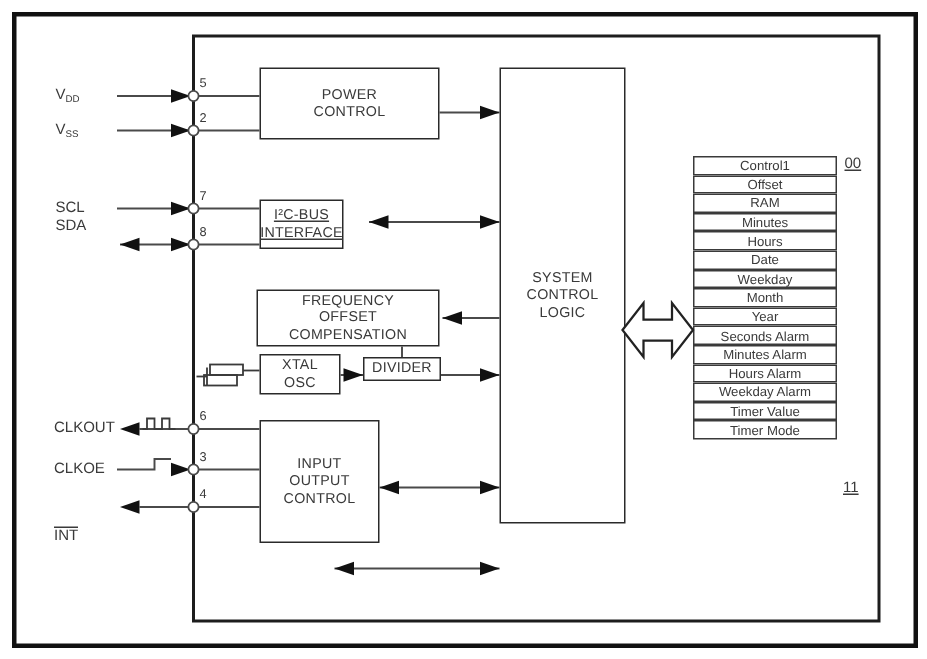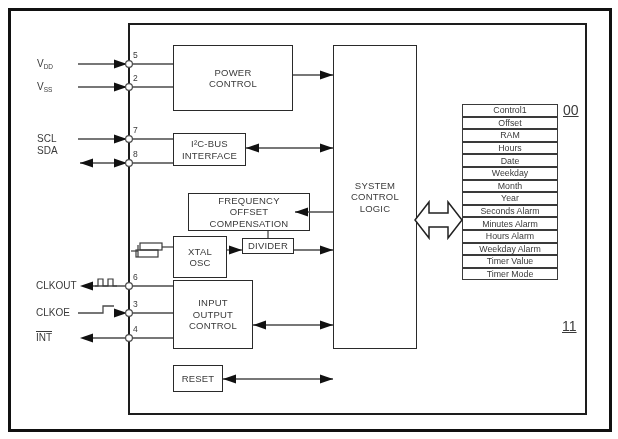--- a/index.html
+++ b/index.html
@@ -14,49 +14,49 @@
   .chip{
     position:absolute;left:128px;top:23px;width:459px;height:392px;
     border:2px solid #1d1d1d;box-sizing:border-box;background:#fff;
   }
   .block{
     position:absolute;border:1.5px solid #2a2a2a;box-sizing:border-box;background:#fff;
     display:flex;align-items:center;justify-content:center;text-align:center;
     font-size:9.5px;line-height:11.5px;letter-spacing:.2px;color:#3a3a3a;
     white-space:pre-line;
   }
-  .b-power  {left:173px;top:45px; width:120px;height:66px;}
-  .b-i2c    {left:173px;top:133px;width:73px; height:33px;}
-  .b-foc    {left:188px;top:193px;width:122px;height:38px;}
-  .b-xtal   {left:173px;top:236px;width:54px; height:42px;}
+  .b-power  {left:173px;top:45px; width:120px;height:48px;}
+  .b-i2c    {left:173px;top:133px;width:56px; height:33px;text-decoration:underline;}
+  .b-foc    {left:171px;top:193px;width:122px;height:38px;}
+  .b-xtal   {left:173px;top:236px;width:54px; height:27px;}
   .b-div    {left:242px;top:238px;width:52px; height:16px;}
   .b-scl    {left:333px;top:45px; width:84px; height:304px;}
-  .b-ioc    {left:173px;top:280px;width:80px; height:69px;}
+  .b-ioc    {left:173px;top:280px;width:80px; height:82px;}
   .b-reset  {left:173px;top:365px;width:50px; height:27px;}
 
   .pin-label{
     position:absolute;left:37px;height:14px;line-height:14px;
     font-size:10px;color:#3a3a3a;white-space:nowrap;
   }
   .pin-label .sub{font-size:6.5px;vertical-align:-2px;}
-  .overline{display:inline-block;border-top:1.1px solid #3a3a3a;padding-top:0px;line-height:12px;}
+  .overline{display:inline-block;border-top:1.1px solid #3a3a3a;padding-top:0px;line-height:12px;margin-top:20px;}
   .pin-num{
     position:absolute;font-size:8.5px;color:#3a3a3a;height:11px;line-height:11px;
   }
   .reg-file{
     position:absolute;left:462px;top:104px;width:96px;
     display:flex;flex-direction:column;
   }
   .reg-cell{
     height:12.6px;box-sizing:border-box;border:1px solid #3a3a3a;background:#fff;
     display:flex;align-items:center;justify-content:center;
     font-size:8.8px;color:#3a3a3a;white-space:nowrap;
   }
   .addr{
-    position:absolute;font-size:14px;color:#3a3a3a;height:12px;line-height:12px;text-decoration:underline;
+    position:absolute;font-size:10px;color:#3a3a3a;height:12px;line-height:12px;text-decoration:underline;
   }
   .addr-first{left:563px;top:104px;}
   .addr-last {left:562px;top:320px;}
   svg.overlay{position:absolute;left:0;top:0;pointer-events:none;}
   .wire{stroke:#4a4a4a;stroke-width:1.3;fill:none;}
   .head{fill:#111;stroke:none;}
   .pin-dot{fill:#fff;stroke:#4a4a4a;stroke-width:1.2;}
   .glyph{stroke:#3a3a3a;stroke-width:1.2;fill:none;}
   .busarrow{fill:#fff;stroke:#222;stroke-width:1.5;stroke-linejoin:miter;}
 </style>
@@ -76,21 +76,20 @@
 COMPENSATION</div>
   <div class="block b-xtal">XTAL
 OSC</div>
   <div class="block b-div">DIVIDER</div>
   <div class="block b-scl">SYSTEM
 CONTROL
 LOGIC</div>
   <div class="block b-ioc">INPUT
 OUTPUT
 CONTROL</div>
-  <div class="block b-reset">RESET</div>
 
   <div class="pin-label" style="top:57px">
     <span>V</span><span class="sub">DD</span>
   </div>
   <div class="pin-label" style="top:80px">
     <span>V</span><span class="sub">SS</span>
   </div>
   <div class="pin-label" style="top:132px">SCL</div>
   <div class="pin-label" style="top:144px">SDA</div>
   <div class="pin-label" style="left:36px;top:279px">CLKOUT</div>
@@ -104,20 +103,21 @@
   <div class="pin-num" style="left:133px;top:125px">7</div>
   <div class="pin-num" style="left:133px;top:149px">8</div>
   <div class="pin-num" style="left:133px;top:272px">6</div>
   <div class="pin-num" style="left:133px;top:299px">3</div>
   <div class="pin-num" style="left:133px;top:324px">4</div>
 
   <div class="reg-file">
       <div class="reg-cell">Control1</div>
       <div class="reg-cell">Offset</div>
       <div class="reg-cell">RAM</div>
+      <div class="reg-cell">Minutes</div>
       <div class="reg-cell">Hours</div>
       <div class="reg-cell">Date</div>
       <div class="reg-cell">Weekday</div>
       <div class="reg-cell">Month</div>
       <div class="reg-cell">Year</div>
       <div class="reg-cell">Seconds Alarm</div>
       <div class="reg-cell">Minutes Alarm</div>
       <div class="reg-cell">Hours Alarm</div>
       <div class="reg-cell">Weekday Alarm</div>
       <div class="reg-cell">Timer Value</div>

